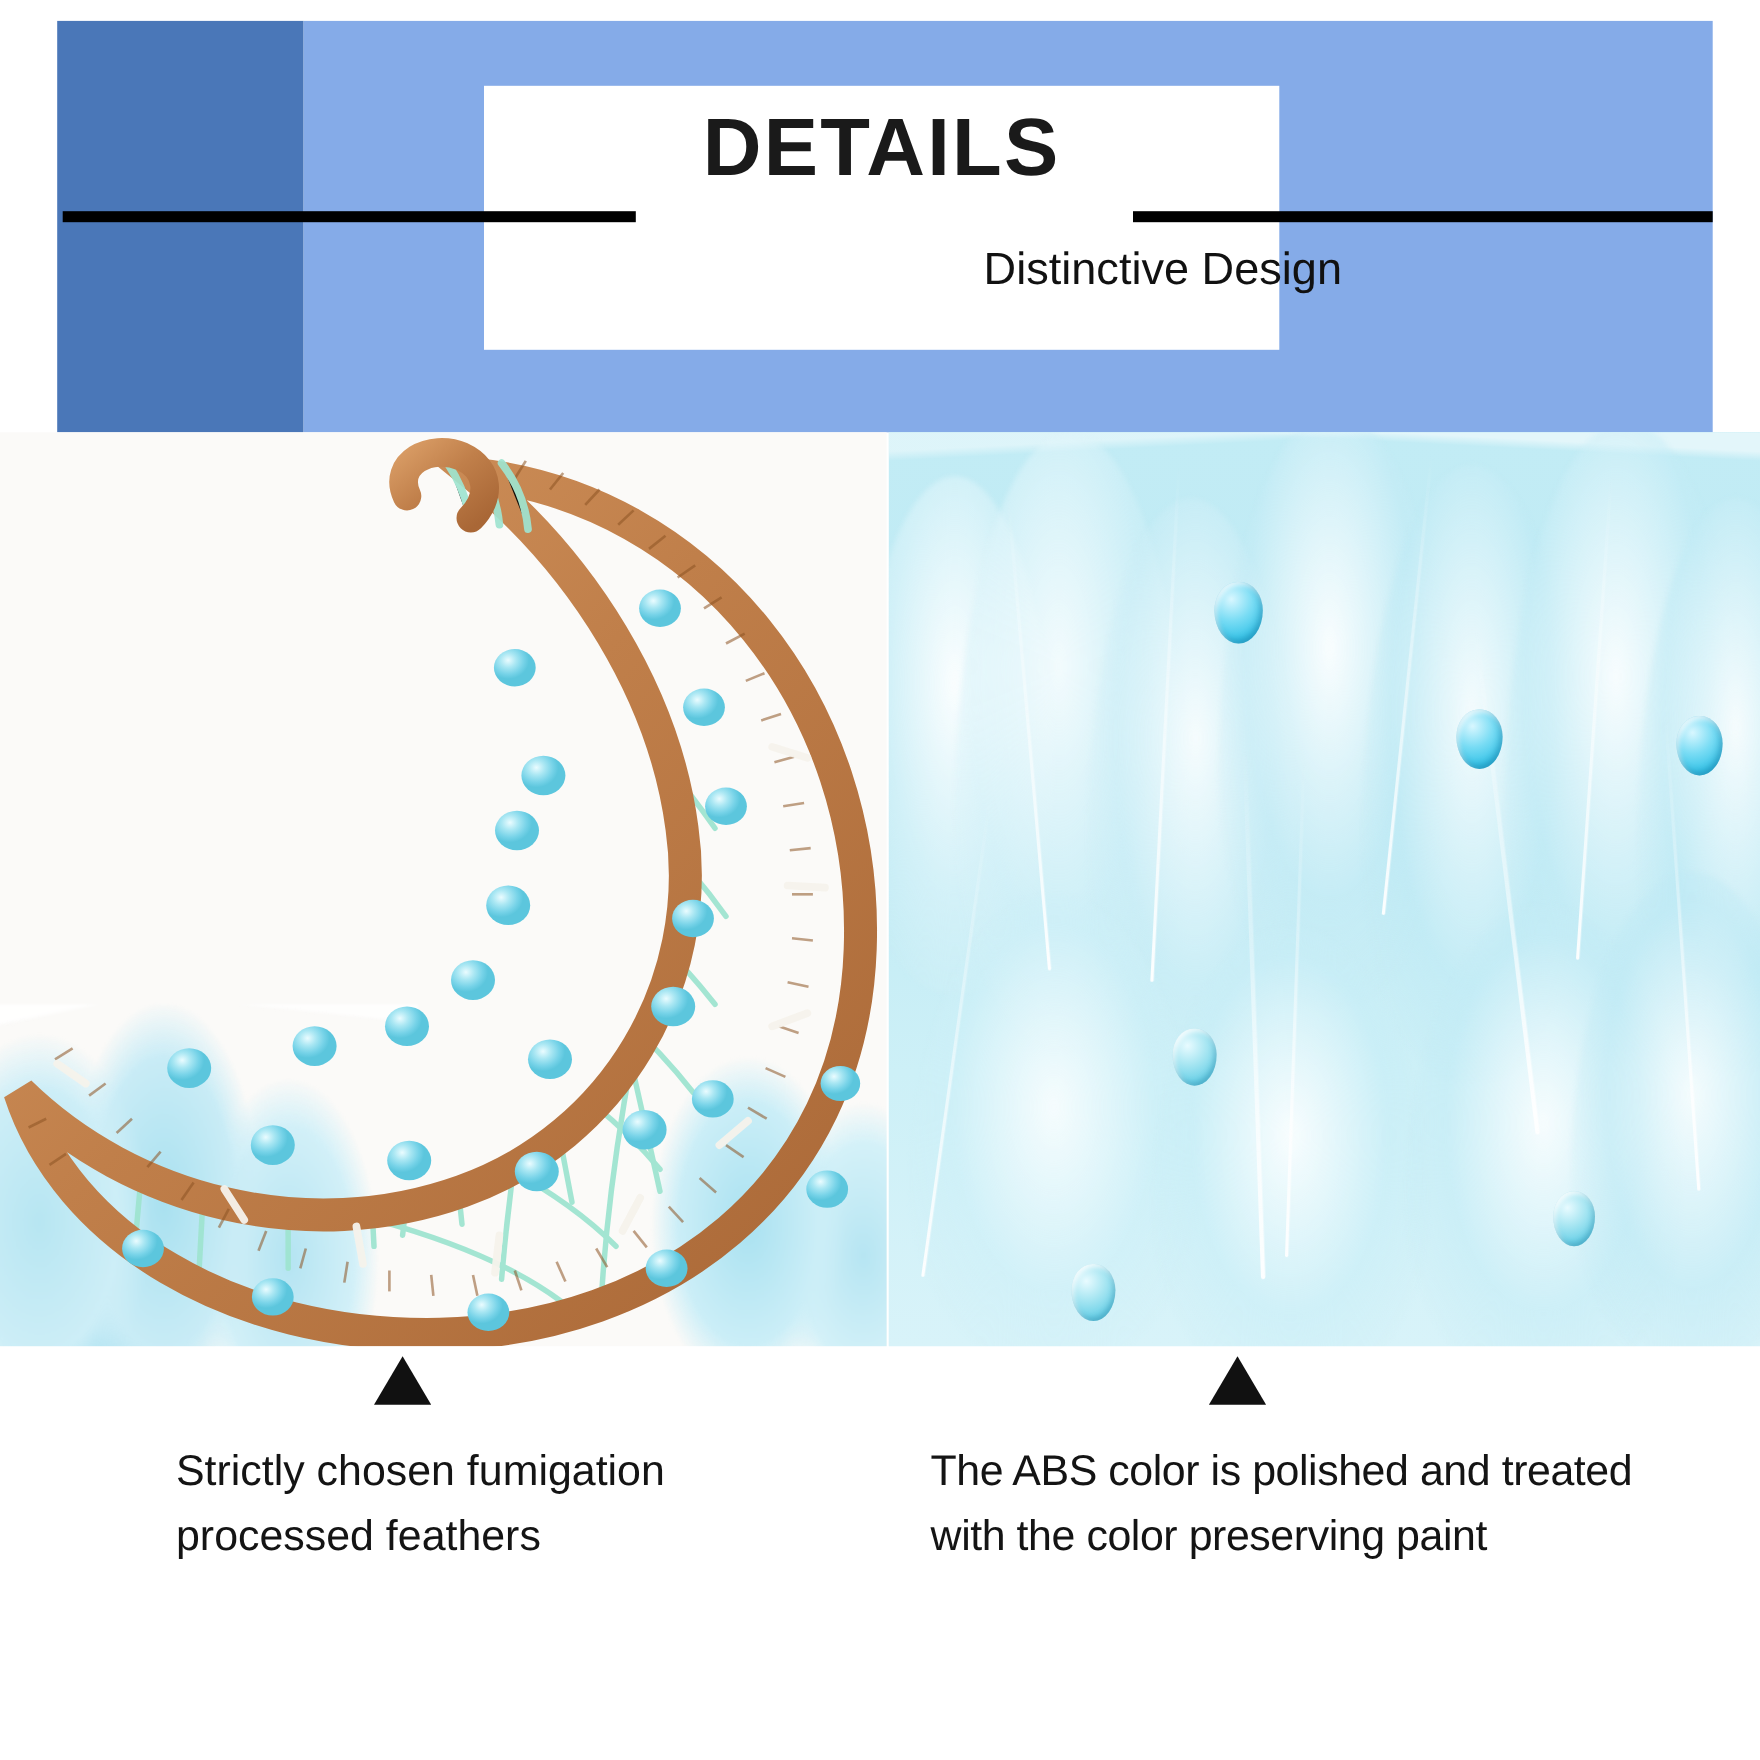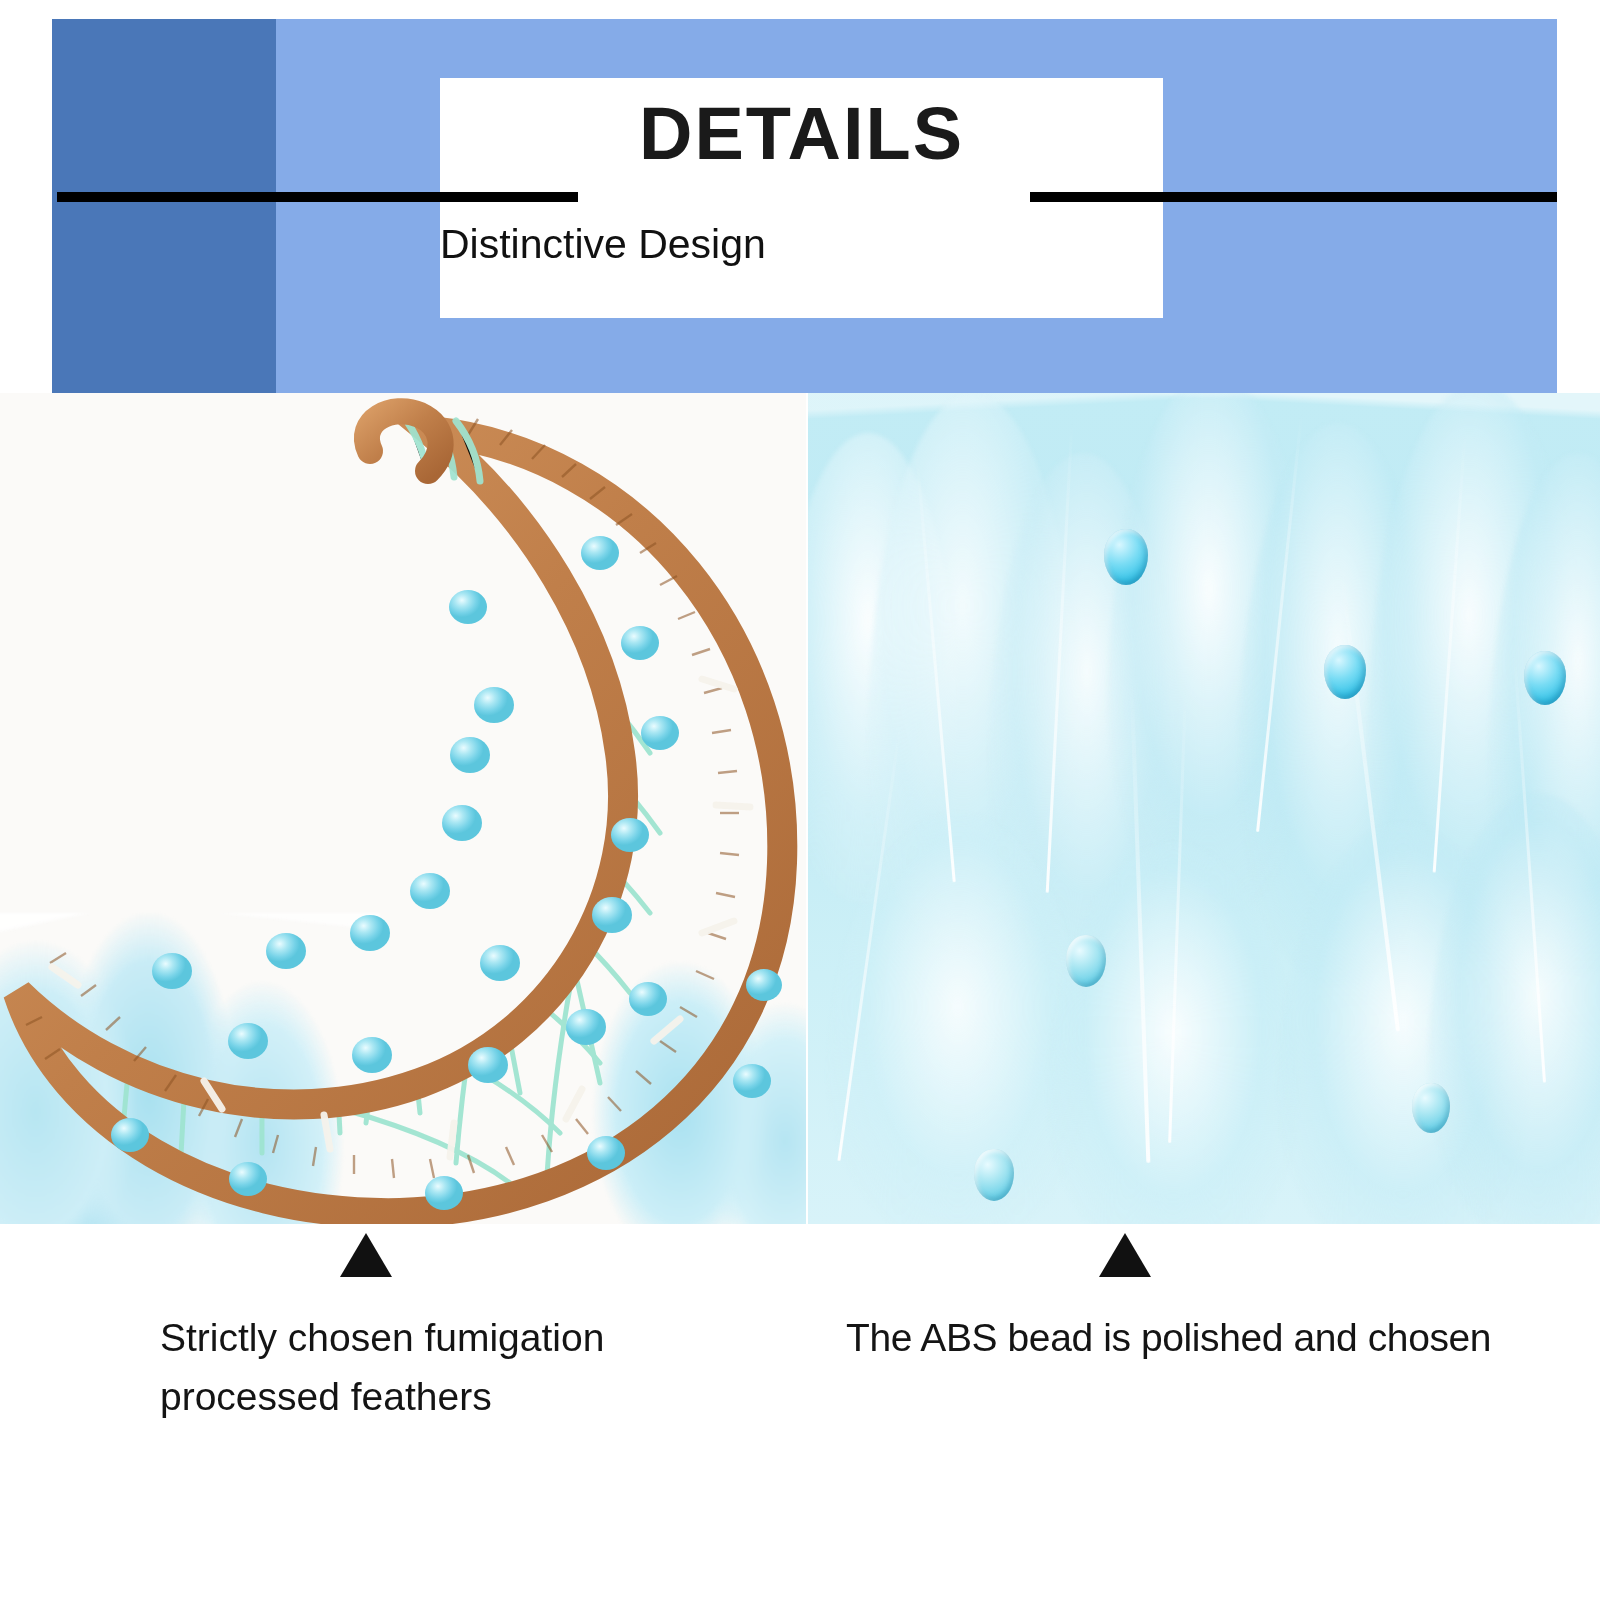--- a/index.html
+++ b/index.html
@@ -20,21 +20,21 @@
   .rule-left{position:absolute;left:57px;top:173px;width:521px;height:10px;background:#000000;}
   .rule-right{position:absolute;left:1030px;top:173px;width:527px;height:10px;background:#000000;}
 
   .title-main{
     position:absolute;left:440px;top:78px;width:723px;
     text-align:center;font-size:74px;font-weight:bold;color:#1a1a1a;
     letter-spacing:2px;line-height:1;
   }
   .title-sub{
     position:absolute;left:440px;top:205px;width:780px;
-    text-align:left;font-size:41px;font-weight:normal;color:#111111;line-height:1;
+    text-align:right;font-size:41px;font-weight:normal;color:#111111;line-height:1;
   }
 
   
   #photo-row{position:absolute;left:0;top:393px;width:1600px;height:831px;background:#ffffff;}
 
   .photo{position:absolute;top:0;height:831px;overflow:hidden;}
   #photo-dreamcatcher{left:0;width:806px;background:#fbfaf8;}
   #photo-feathers{left:808px;width:792px;background:#c7eef6;}
 
   
@@ -301,15 +301,16 @@
 <div id="caption-row">
   <div class="tri" id="marker-left"></div>
   <div class="tri" id="marker-right"></div>
 
   <div class="caption" id="caption-left">
     <div>Strictly chosen fumigation</div>
     <div>processed feathers</div>
   </div>
 
   <div class="caption" id="caption-right">
-    <div>The ABS bead is polished and chosen</div>
+    <div>The ABS color is polished and treated</div>
+    <div>with the color preserving paint</div>
   </div>
 </div>
 
 </body></html>

